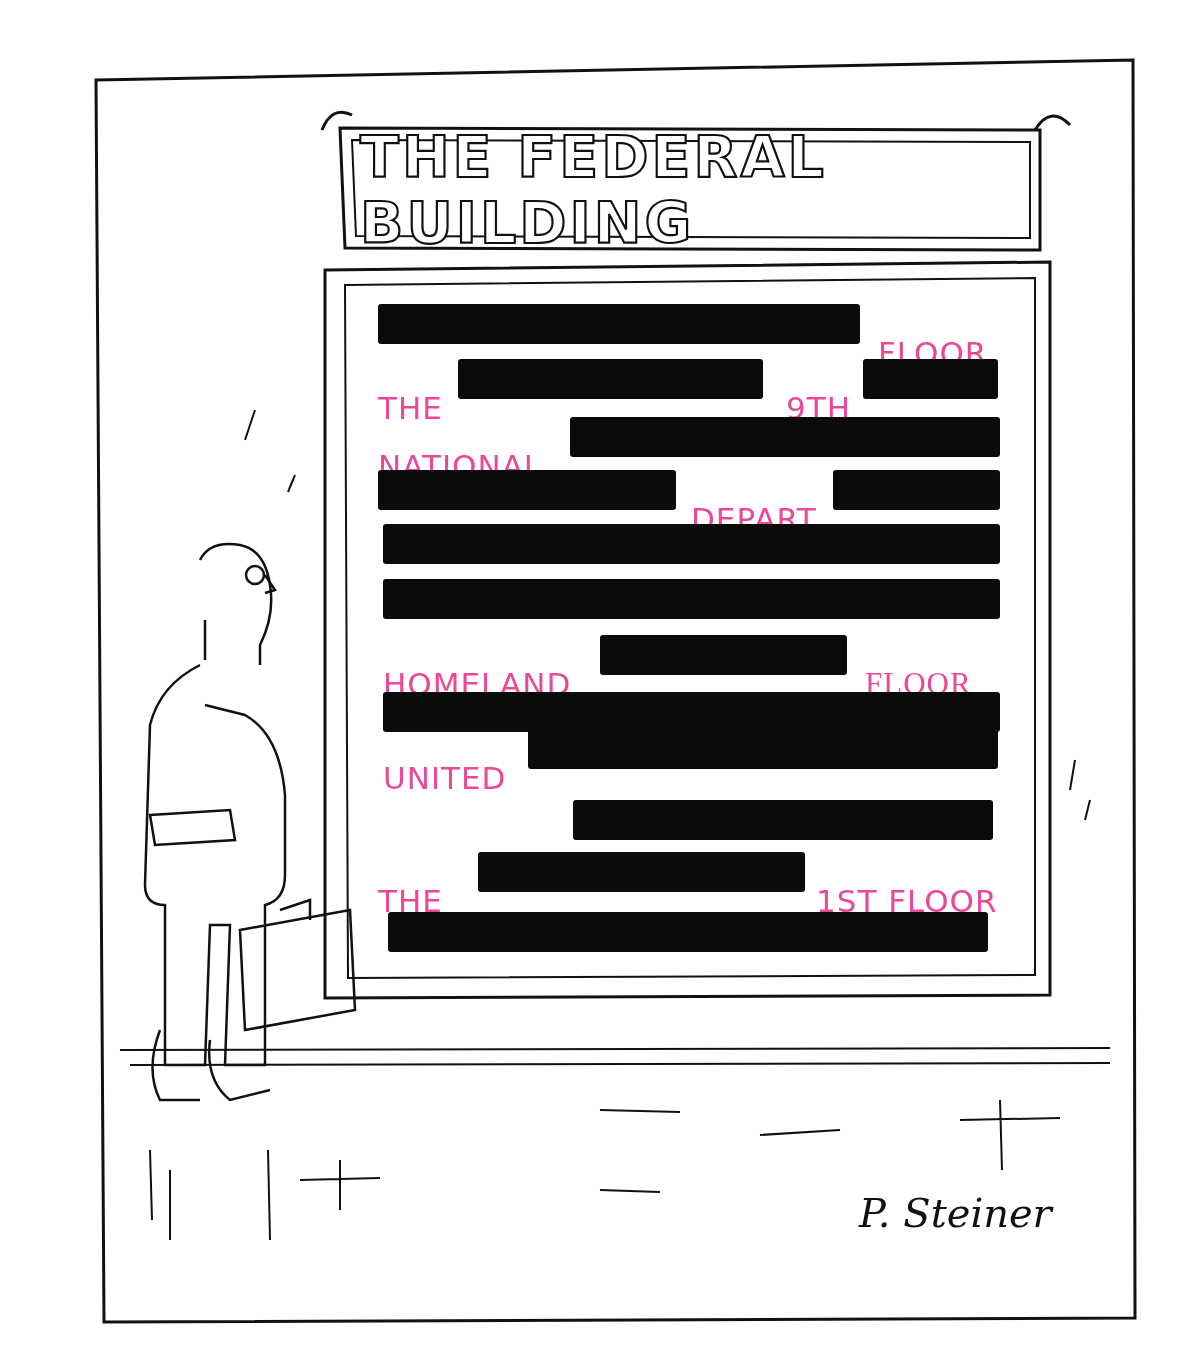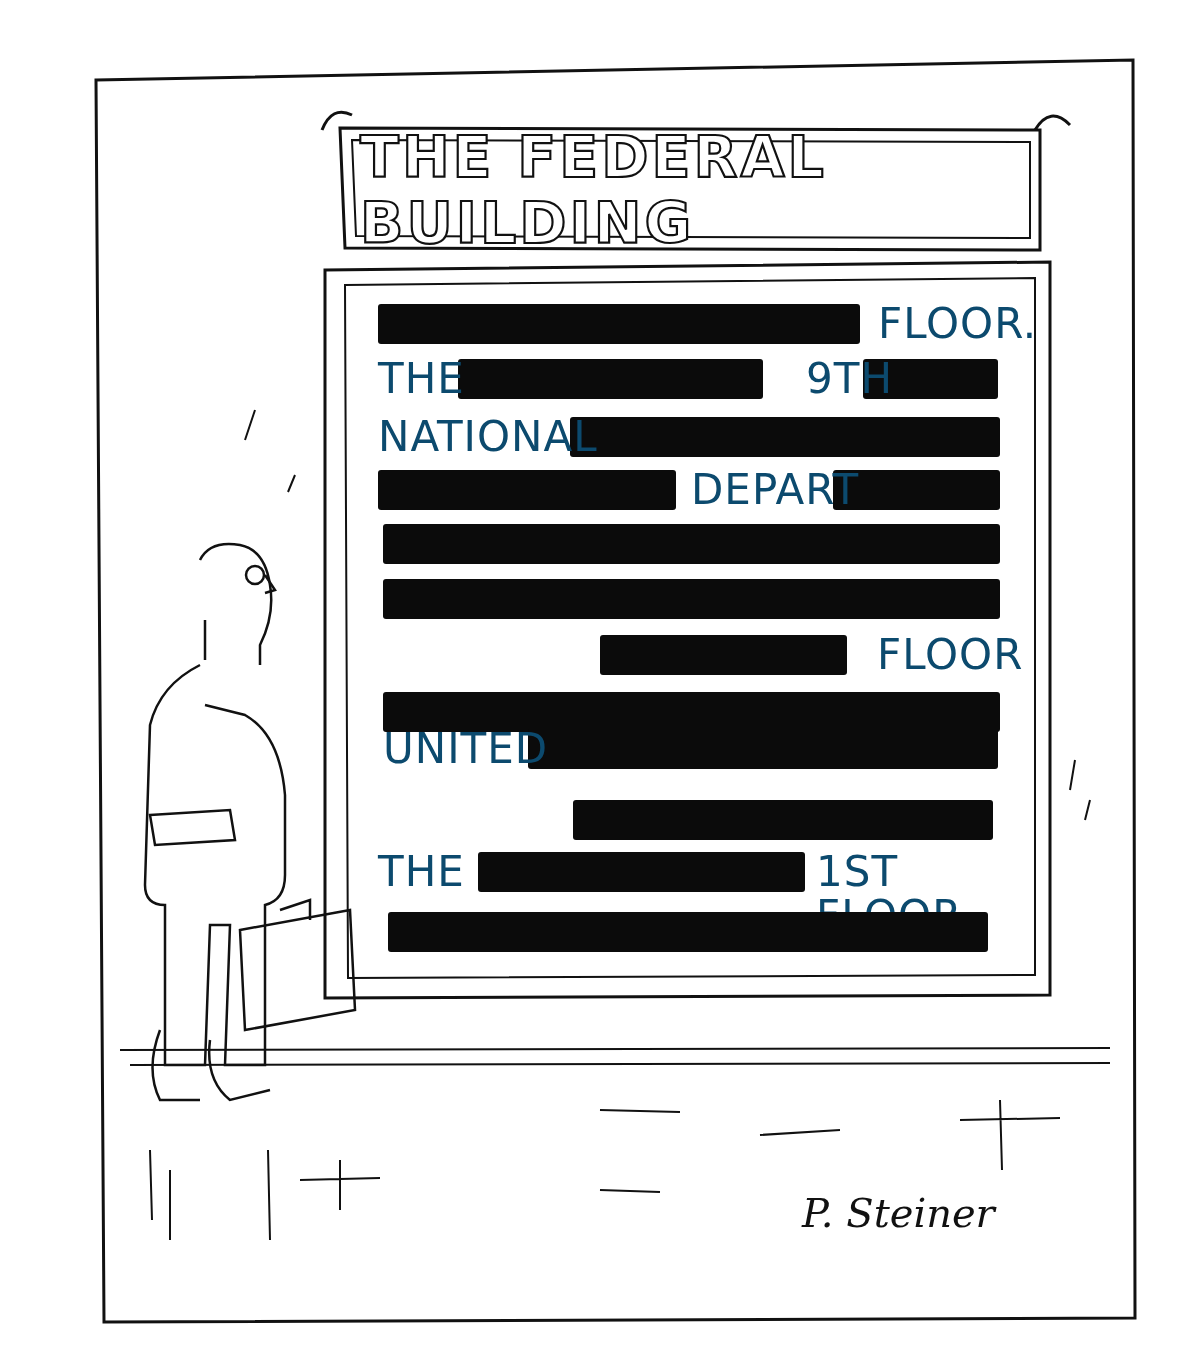--- a/index.html
+++ b/index.html
@@ -8,26 +8,26 @@
   .sign-title {
     position:absolute; left:360px; top:150px; width:680px; height:80px;
     display:flex; align-items:center; justify-content:center;
     font-family:"DejaVu Sans", sans-serif; font-weight:bold; font-size:57px;
     letter-spacing:3px; color:#fff;
     -webkit-text-stroke:2.2px #111;
   }
   .board { position:absolute; left:378px; top:300px; width:622px; }
   .row { position:absolute; left:0; height:44px; width:622px; }
   .word {
-    position:absolute; font-family:"DejaVu Sans", sans-serif; font-size:42px;
-    color:#0c4a6e; letter-spacing:1px; line-height:44px; font-weight:normal;
+    position:absolute; font-family:"DejaVu Sans", sans-serif; font-size:31px;
+    color:#ec4899; letter-spacing:1px; line-height:44px; font-weight:normal;margin-top:29px;
   }
   .bar { position:absolute; background:#0b0b0b; height:40px; border-radius:3px; top:2px; }
   .signature {
-    position:absolute; left:802px; top:1190px; font-family:"DejaVu Serif", serif;
+    position:absolute; left:859px; top:1190px; font-family:"DejaVu Serif", serif;
     font-style:italic; font-size:40px; color:#111;
   }
 </style>
 </head>
 <body>
 
 <svg width="1200" height="1358">
 
   <path d="M96 80 L1133 60 L1135 1318 L104 1322 Z" fill="none" stroke="#111" stroke-width="3"></path>
 
@@ -63,40 +63,41 @@
 
 <div class="board" id="board">
     <div class="row" style="top: 2px;">
       <div class="bar" style="left: 0px; width: 482px;"></div>
       <span class="word" style="left: 500px;">FLOOR.</span>
     </div>
     <div class="row" style="top: 57px;">
       <div class="bar" style="left: 80px; width: 305px;"></div>
       <div class="bar" style="left: 485px; width: 135px;"></div>
       <span class="word" style="left: 0px;">THE</span>
-      <span class="word" style="left: 428px;">9TH</span>
+      <span class="word" style="left: 408px;">9TH</span>
     </div>
     <div class="row" style="top: 115px;">
       <div class="bar" style="left: 192px; width: 430px;"></div>
       <span class="word" style="left: 0px;">NATIONAL</span>
     </div>
     <div class="row" style="top: 168px;">
       <div class="bar" style="left: 0px; width: 298px;"></div>
       <div class="bar" style="left: 455px; width: 167px;"></div>
       <span class="word" style="left: 313px;">DEPART</span>
     </div>
     <div class="row" style="top: 222px;">
       <div class="bar" style="left: 5px; width: 617px;"></div>
     </div>
     <div class="row" style="top: 277px;">
       <div class="bar" style="left: 5px; width: 617px;"></div>
     </div>
     <div class="row" style="top: 333px;">
       <div class="bar" style="left: 222px; width: 247px;"></div>
-      <span class="word" style="left: 499px;">FLOOR</span>
+      <span class="word" style="left: 5px;">HOMELAND</span>
+      <span class="word" style="left: 487px; font-family: Liberation Serif, serif;">FLOOR</span>
     </div>
     <div class="row" style="top: 390px;">
       <div class="bar" style="left: 5px; width: 617px;"></div>
     </div>
     <div class="row" style="top: 427px;">
       <div class="bar" style="left: 150px; width: 470px;"></div>
       <span class="word" style="left: 5px;">UNITED</span>
     </div>
     <div class="row" style="top: 498px;">
       <div class="bar" style="left: 195px; width: 420px;"></div>

